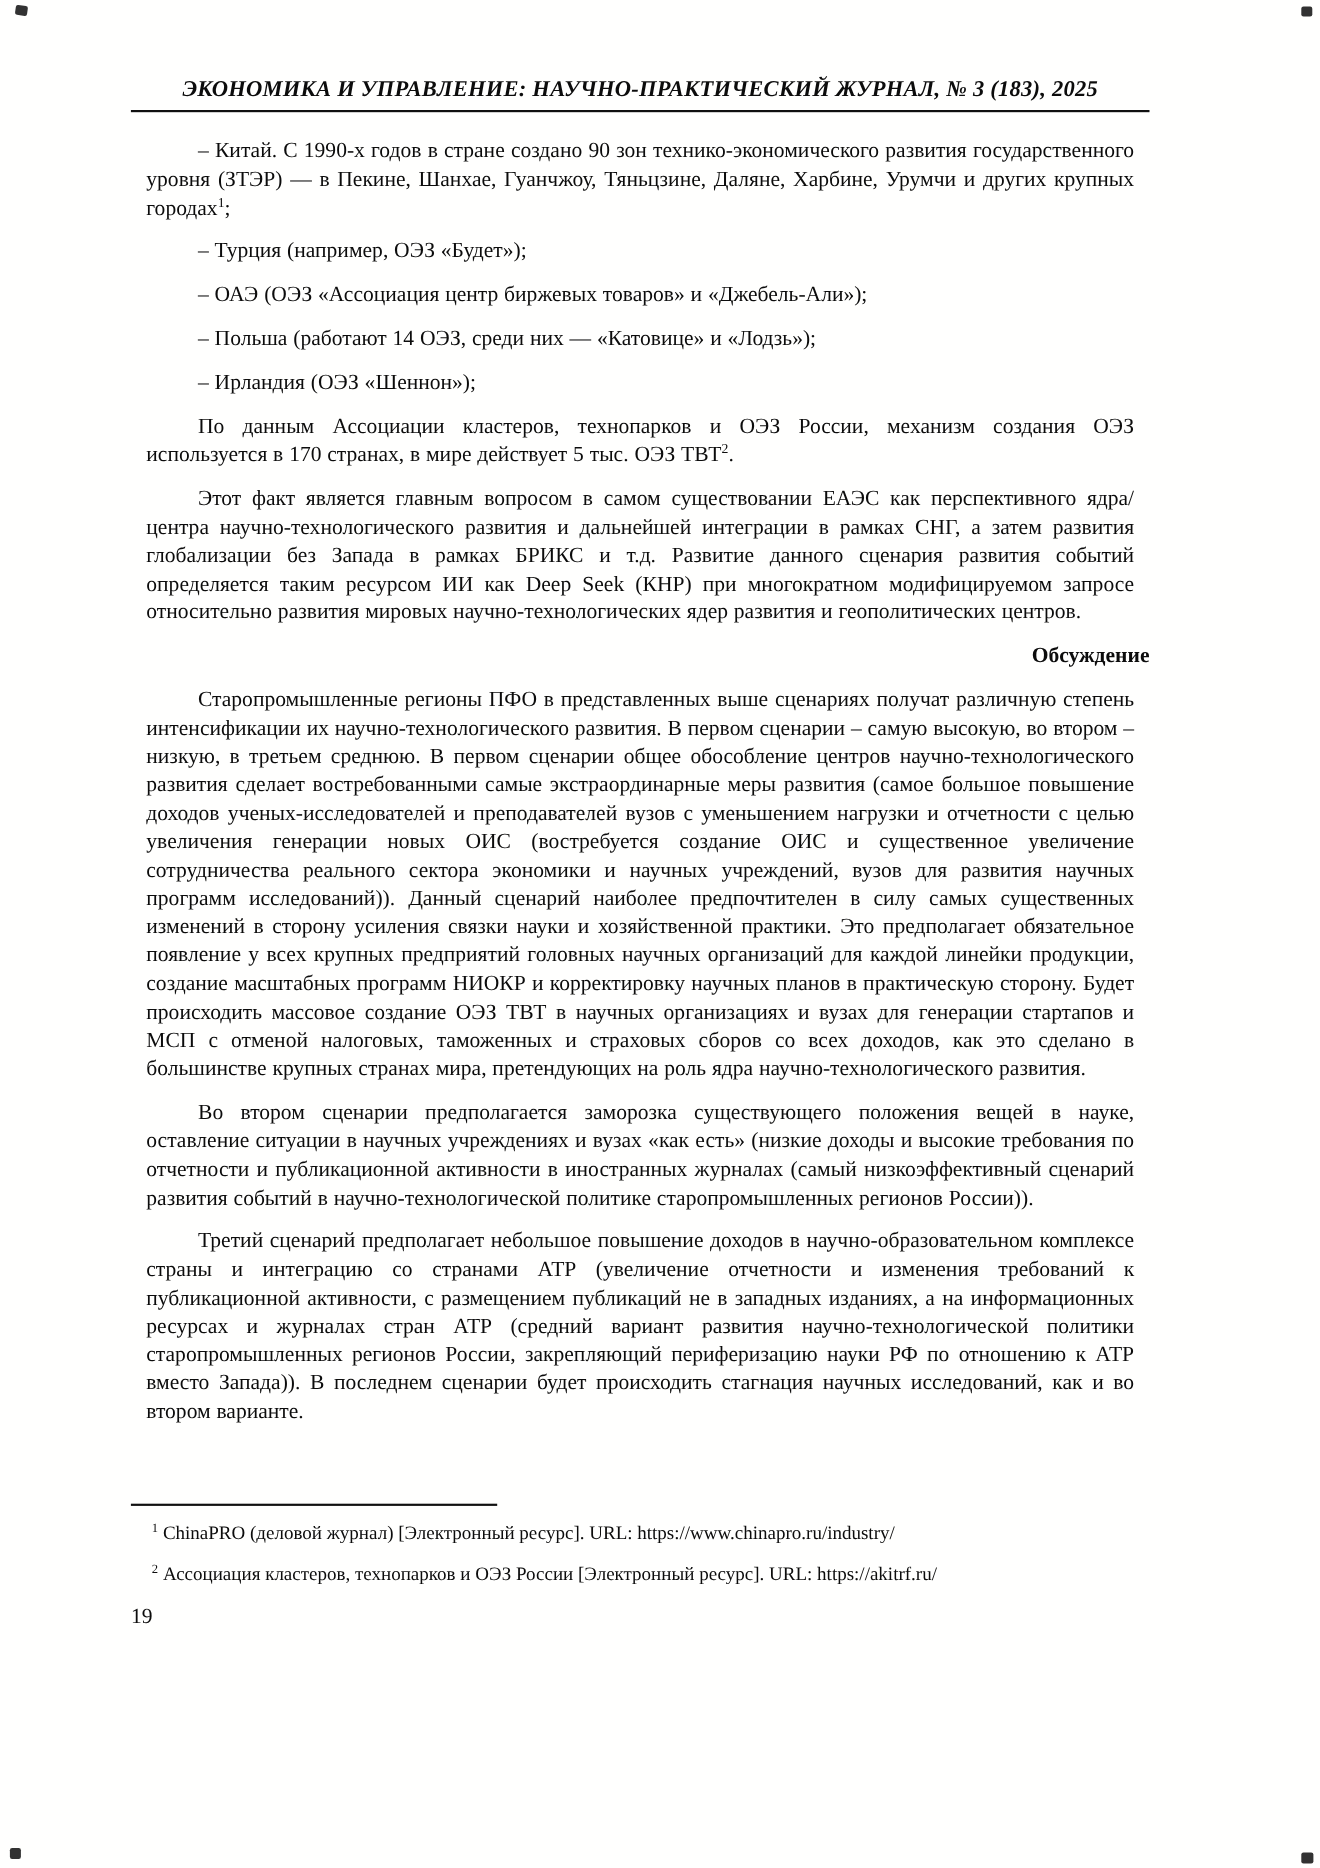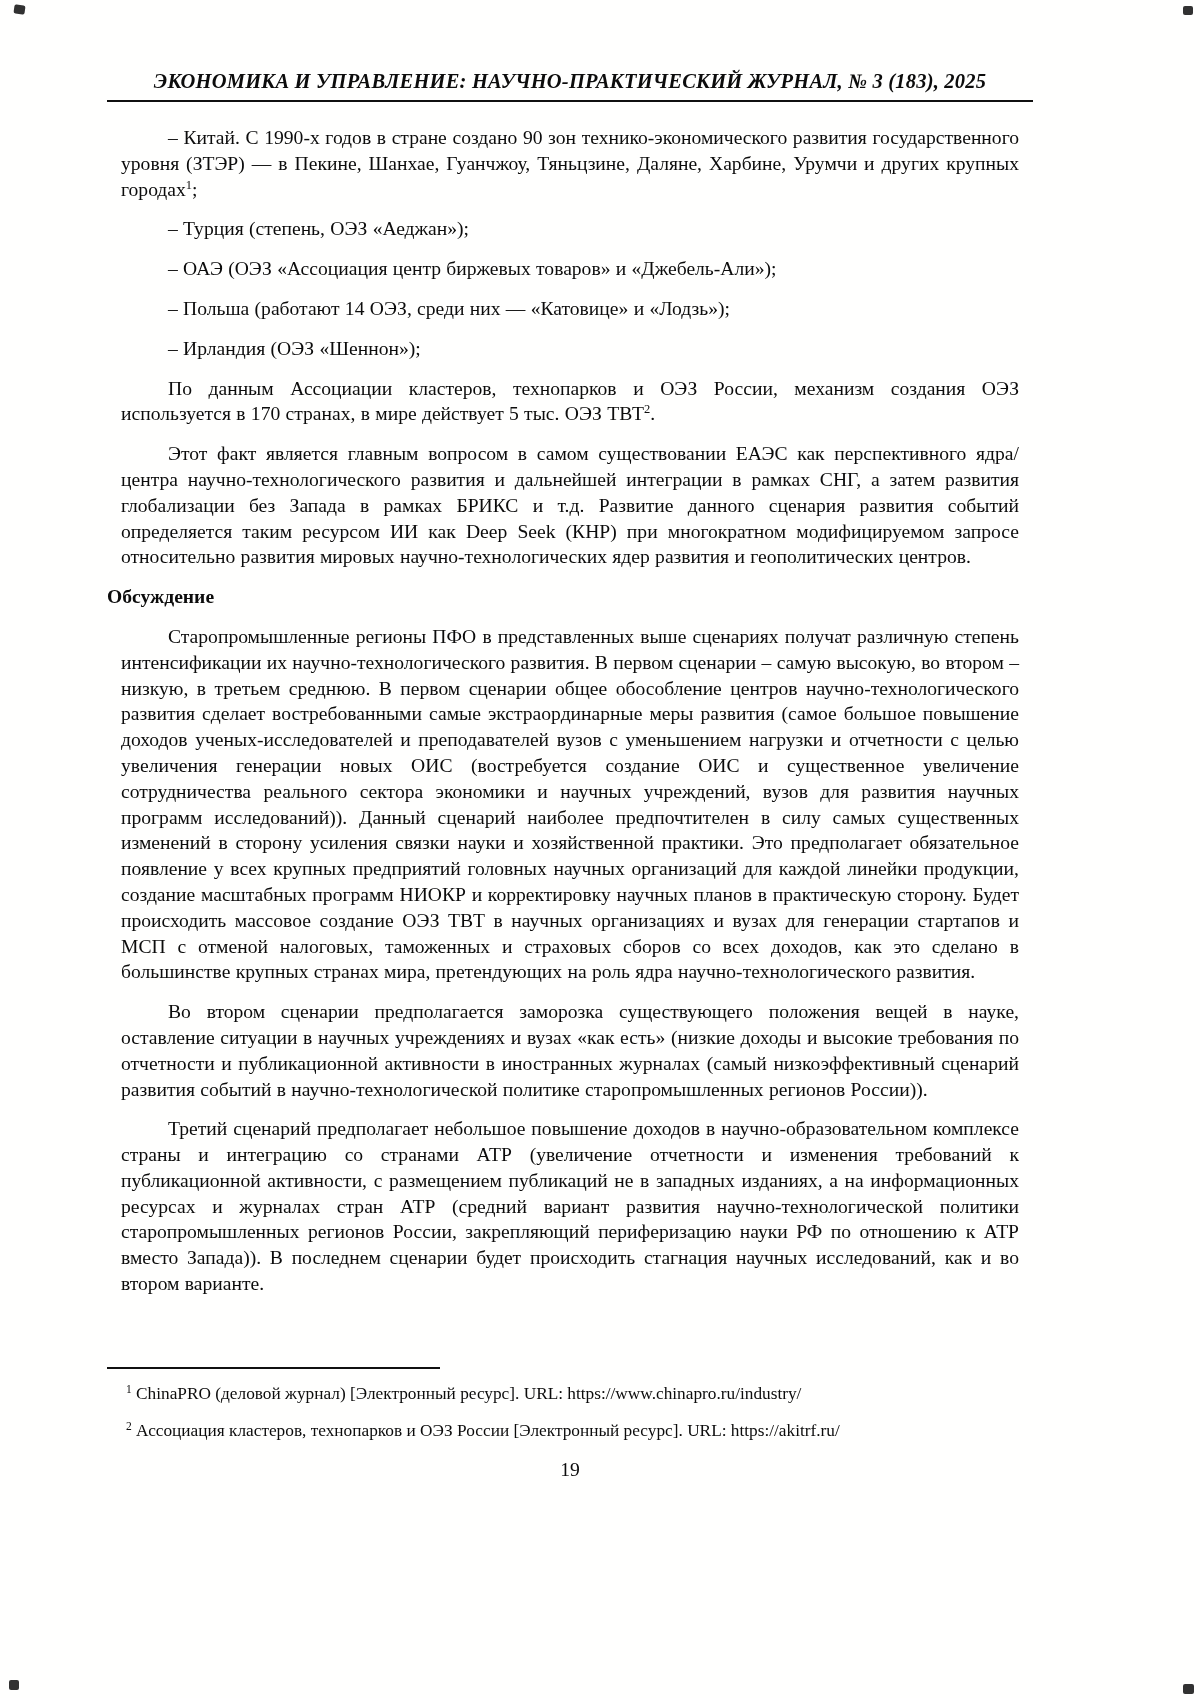--- a/index.html
+++ b/index.html
@@ -11,21 +11,21 @@
     width: 1200px;
     height: 1698px;
     background: #fffffe;
     color: #0c0c0c;
     font-family: "Liberation Serif", "DejaVu Serif", serif;
     overflow: hidden;
   }
 
   .content {
     position: absolute;
-    left: 107px;
+    left: 119px;
     top: 68px;
     width: 926px;
   }
 
   .running-head {
     font-size: 20.5px;
     line-height: 26px;
     font-style: italic;
     font-weight: bold;
     text-align: center;
@@ -42,21 +42,21 @@
     text-align: justify;
     text-indent: 47px;
     word-spacing: 0.4px;
   }
 
   .section-heading {
     margin: 0;
     font-size: 19.6px;
     line-height: 25.8px;
     font-weight: bold;
-    text-align: left;
+    text-align: right;
   }
 
   .fn-ref {
     font-size: 12.5px;
     line-height: 0;
     vertical-align: 7px;
   }
 
   .footnotes { margin-top: 70px; }
 
@@ -76,21 +76,20 @@
   }
 
   .fn-marker {
     font-size: 11.5px;
     line-height: 0;
     vertical-align: 6px;
   }
 
   .page-num {
     margin-top: 16px;
-    text-align: center;
     font-size: 19.6px;
   }
 
   .corner { position: absolute; background: #1c1c1c; border-radius: 2px; opacity: .9; }
   .corner.tl { left: 14px; top: 5px;  width: 11px; height: 9px;  transform: rotate(8deg); }
   .corner.tr { right: 7px; top: 6px;  width: 10px; height: 9px;  }
   .corner.bl { left: 9px;  bottom: 8px; width: 10px; height: 10px; }
   .corner.br { right: 6px; bottom: 4px; width: 11px; height: 10px; }
 </style>
 </head>
@@ -104,21 +103,21 @@
   <div class="corner br"></div>
 
   <div class="content">
 
     <div class="running-head">
       <span>ЭКОНОМИКА И УПРАВЛЕНИЕ: НАУЧНО-ПРАКТИЧЕСКИЙ ЖУРНАЛ, № 3 (183), 2025</span>
     </div>
 
     <p class="para"><span>– Китай. С 1990-х годов в стране создано 90 зон технико-экономического развития государственного уровня (ЗТЭР) — в Пекине, Шанхае, Гуанчжоу, Тяньцзине, Даляне, Харбине, Урумчи и других крупных городах</span><sup class="fn-ref">1</sup><span>;</span></p>
 
-    <p class="para">– Турция (степень, ОЭЗ «Аеджан»);</p>
+    <p class="para">– Турция (например, ОЭЗ «Будет»);</p>
     <p class="para">– ОАЭ (ОЭЗ «Ассоциация центр биржевых товаров» и «Джебель-Али»);</p>
     <p class="para">– Польша (работают 14 ОЭЗ, среди них — «Катовице» и «Лодзь»);</p>
     <p class="para">– Ирландия (ОЭЗ «Шеннон»);</p>
 
     <p class="para"><span>По данным Ассоциации кластеров, технопарков и ОЭЗ России, механизм создания ОЭЗ используется в 170 странах, в мире действует 5 тыс. ОЭЗ ТВТ</span><sup class="fn-ref">2</sup><span>.</span></p>
 
     <p class="para">Этот факт является главным вопросом в самом существовании ЕАЭС как перспективного ядра/центра научно-технологического развития и дальнейшей интеграции в рамках СНГ, а затем развития глобализации без Запада в рамках БРИКС и т.д. Развитие данного сценария развития событий определяется таким ресурсом ИИ как Deep Seek (КНР) при многократном модифицируемом запросе относительно развития мировых научно-технологических ядер развития и геополитических центров.</p>
 
     <h2 class="section-heading">Обсуждение</h2>
 

